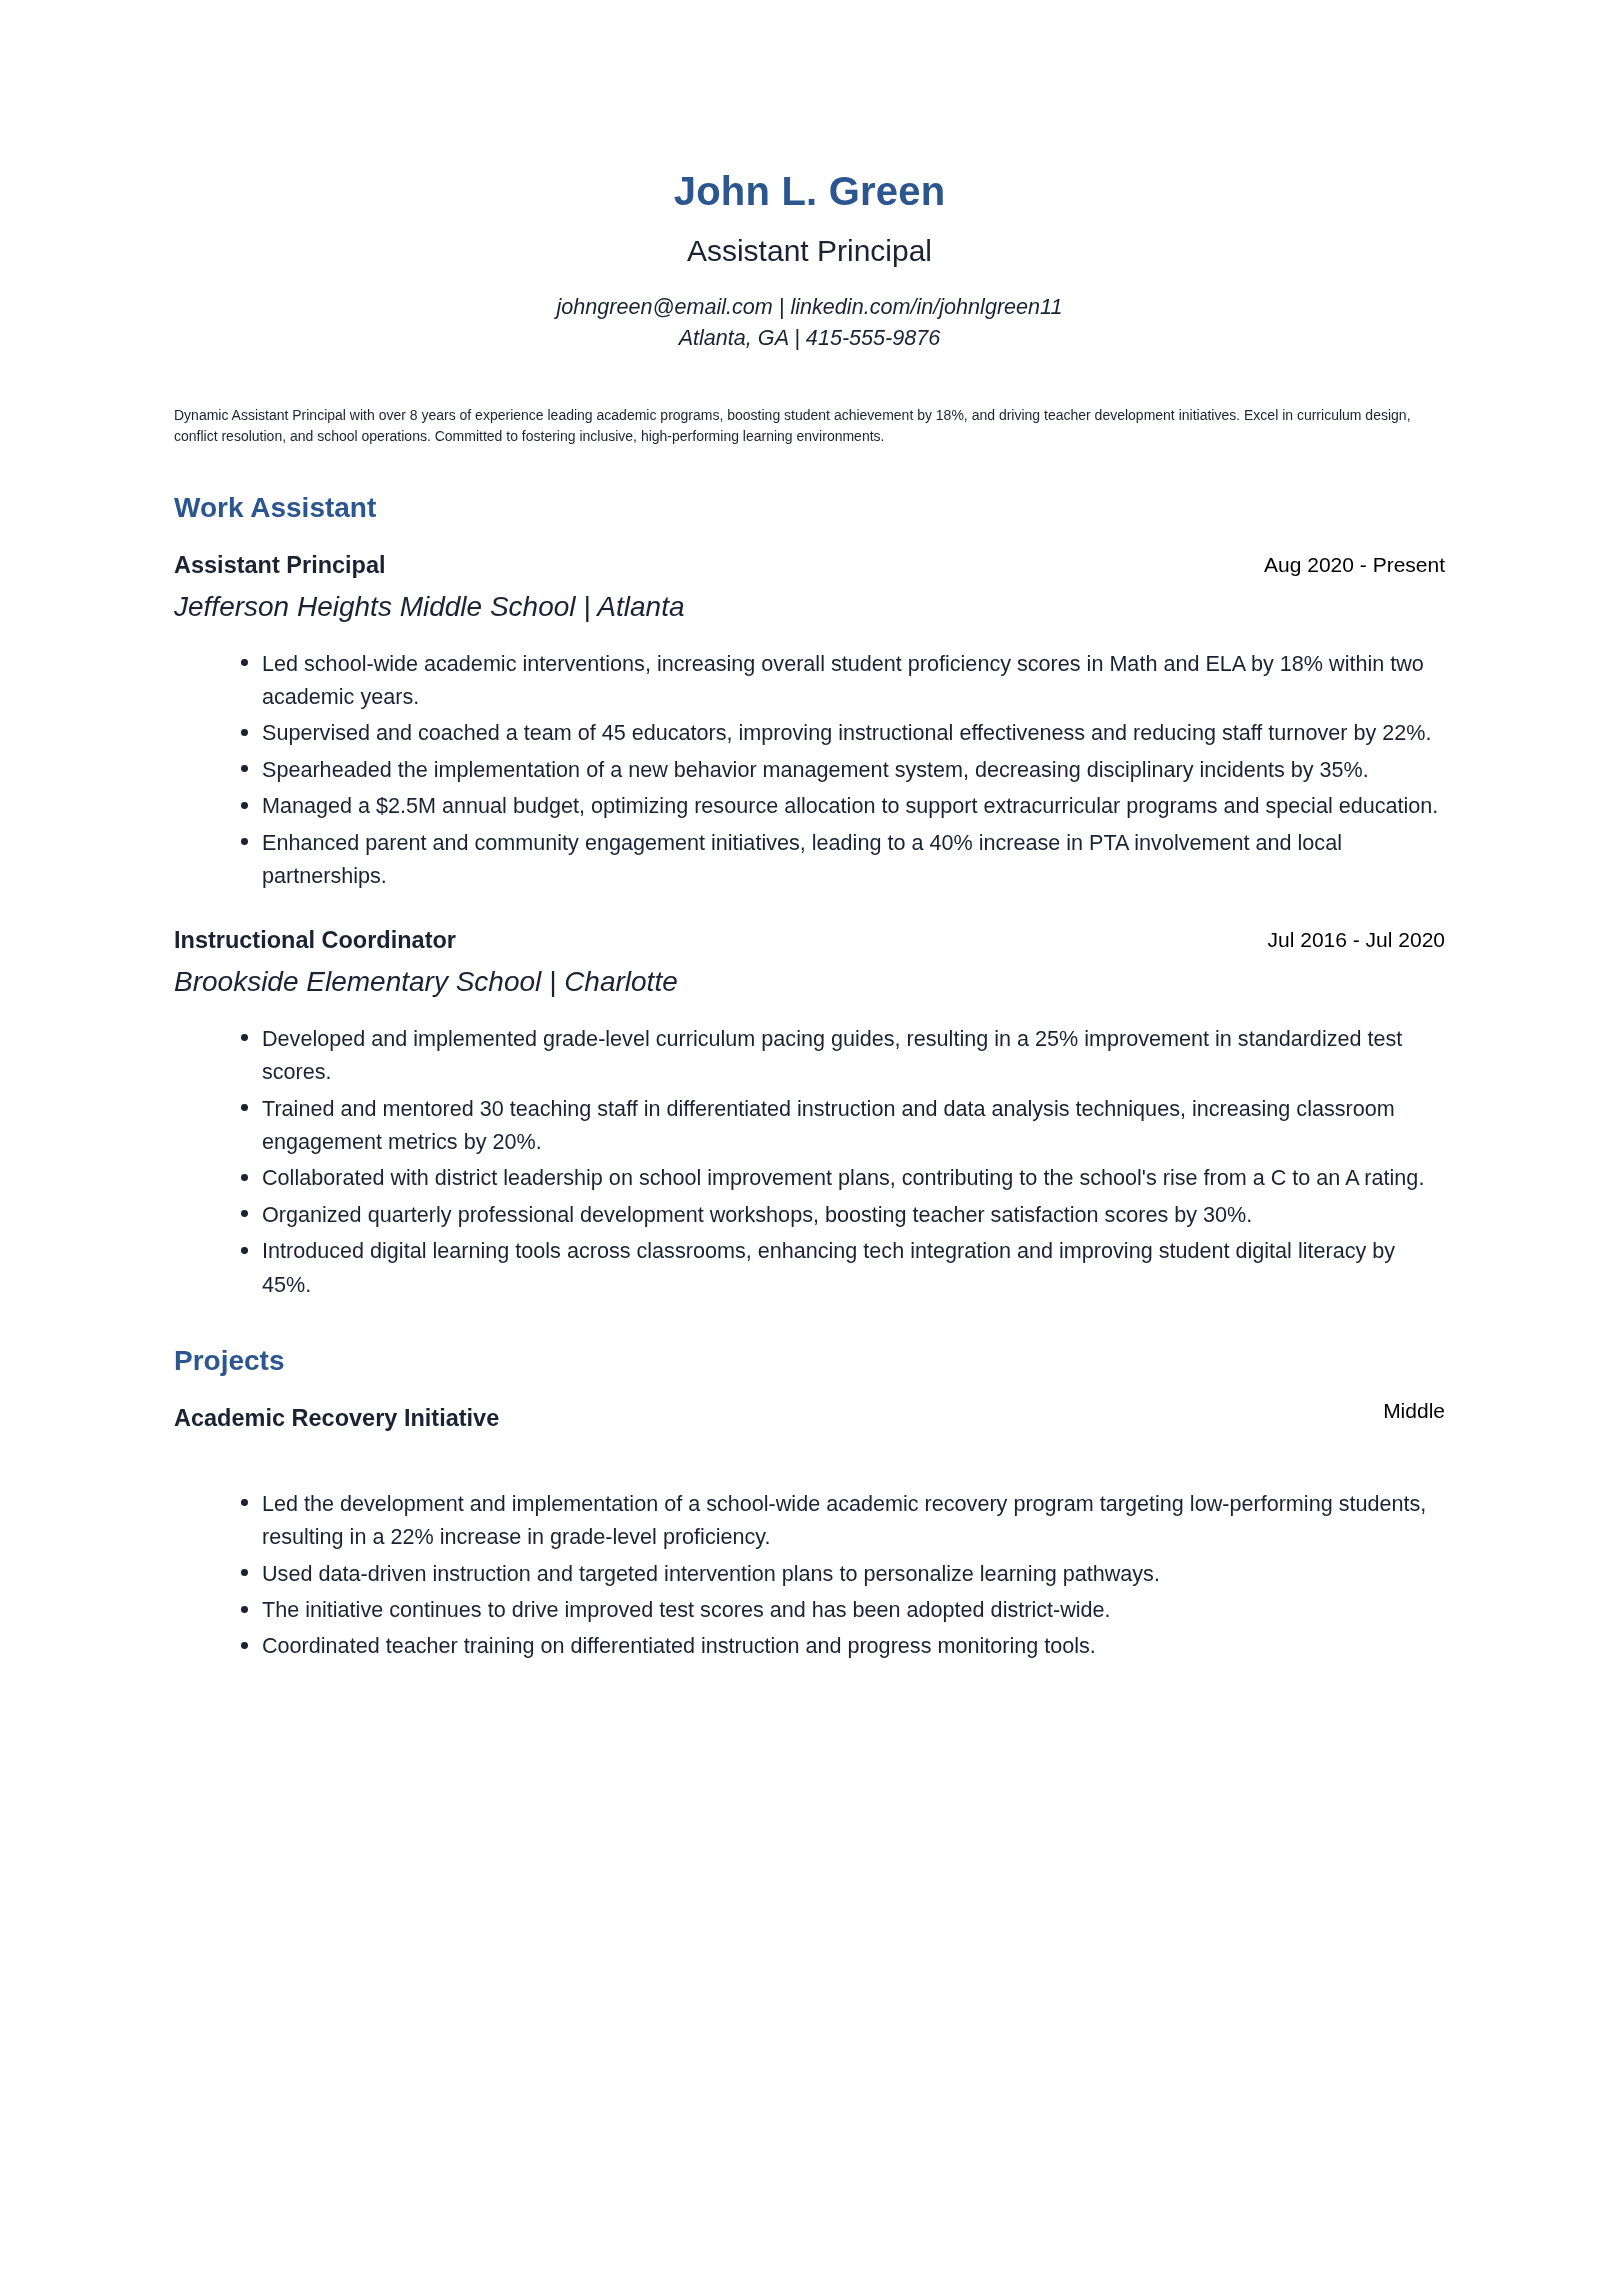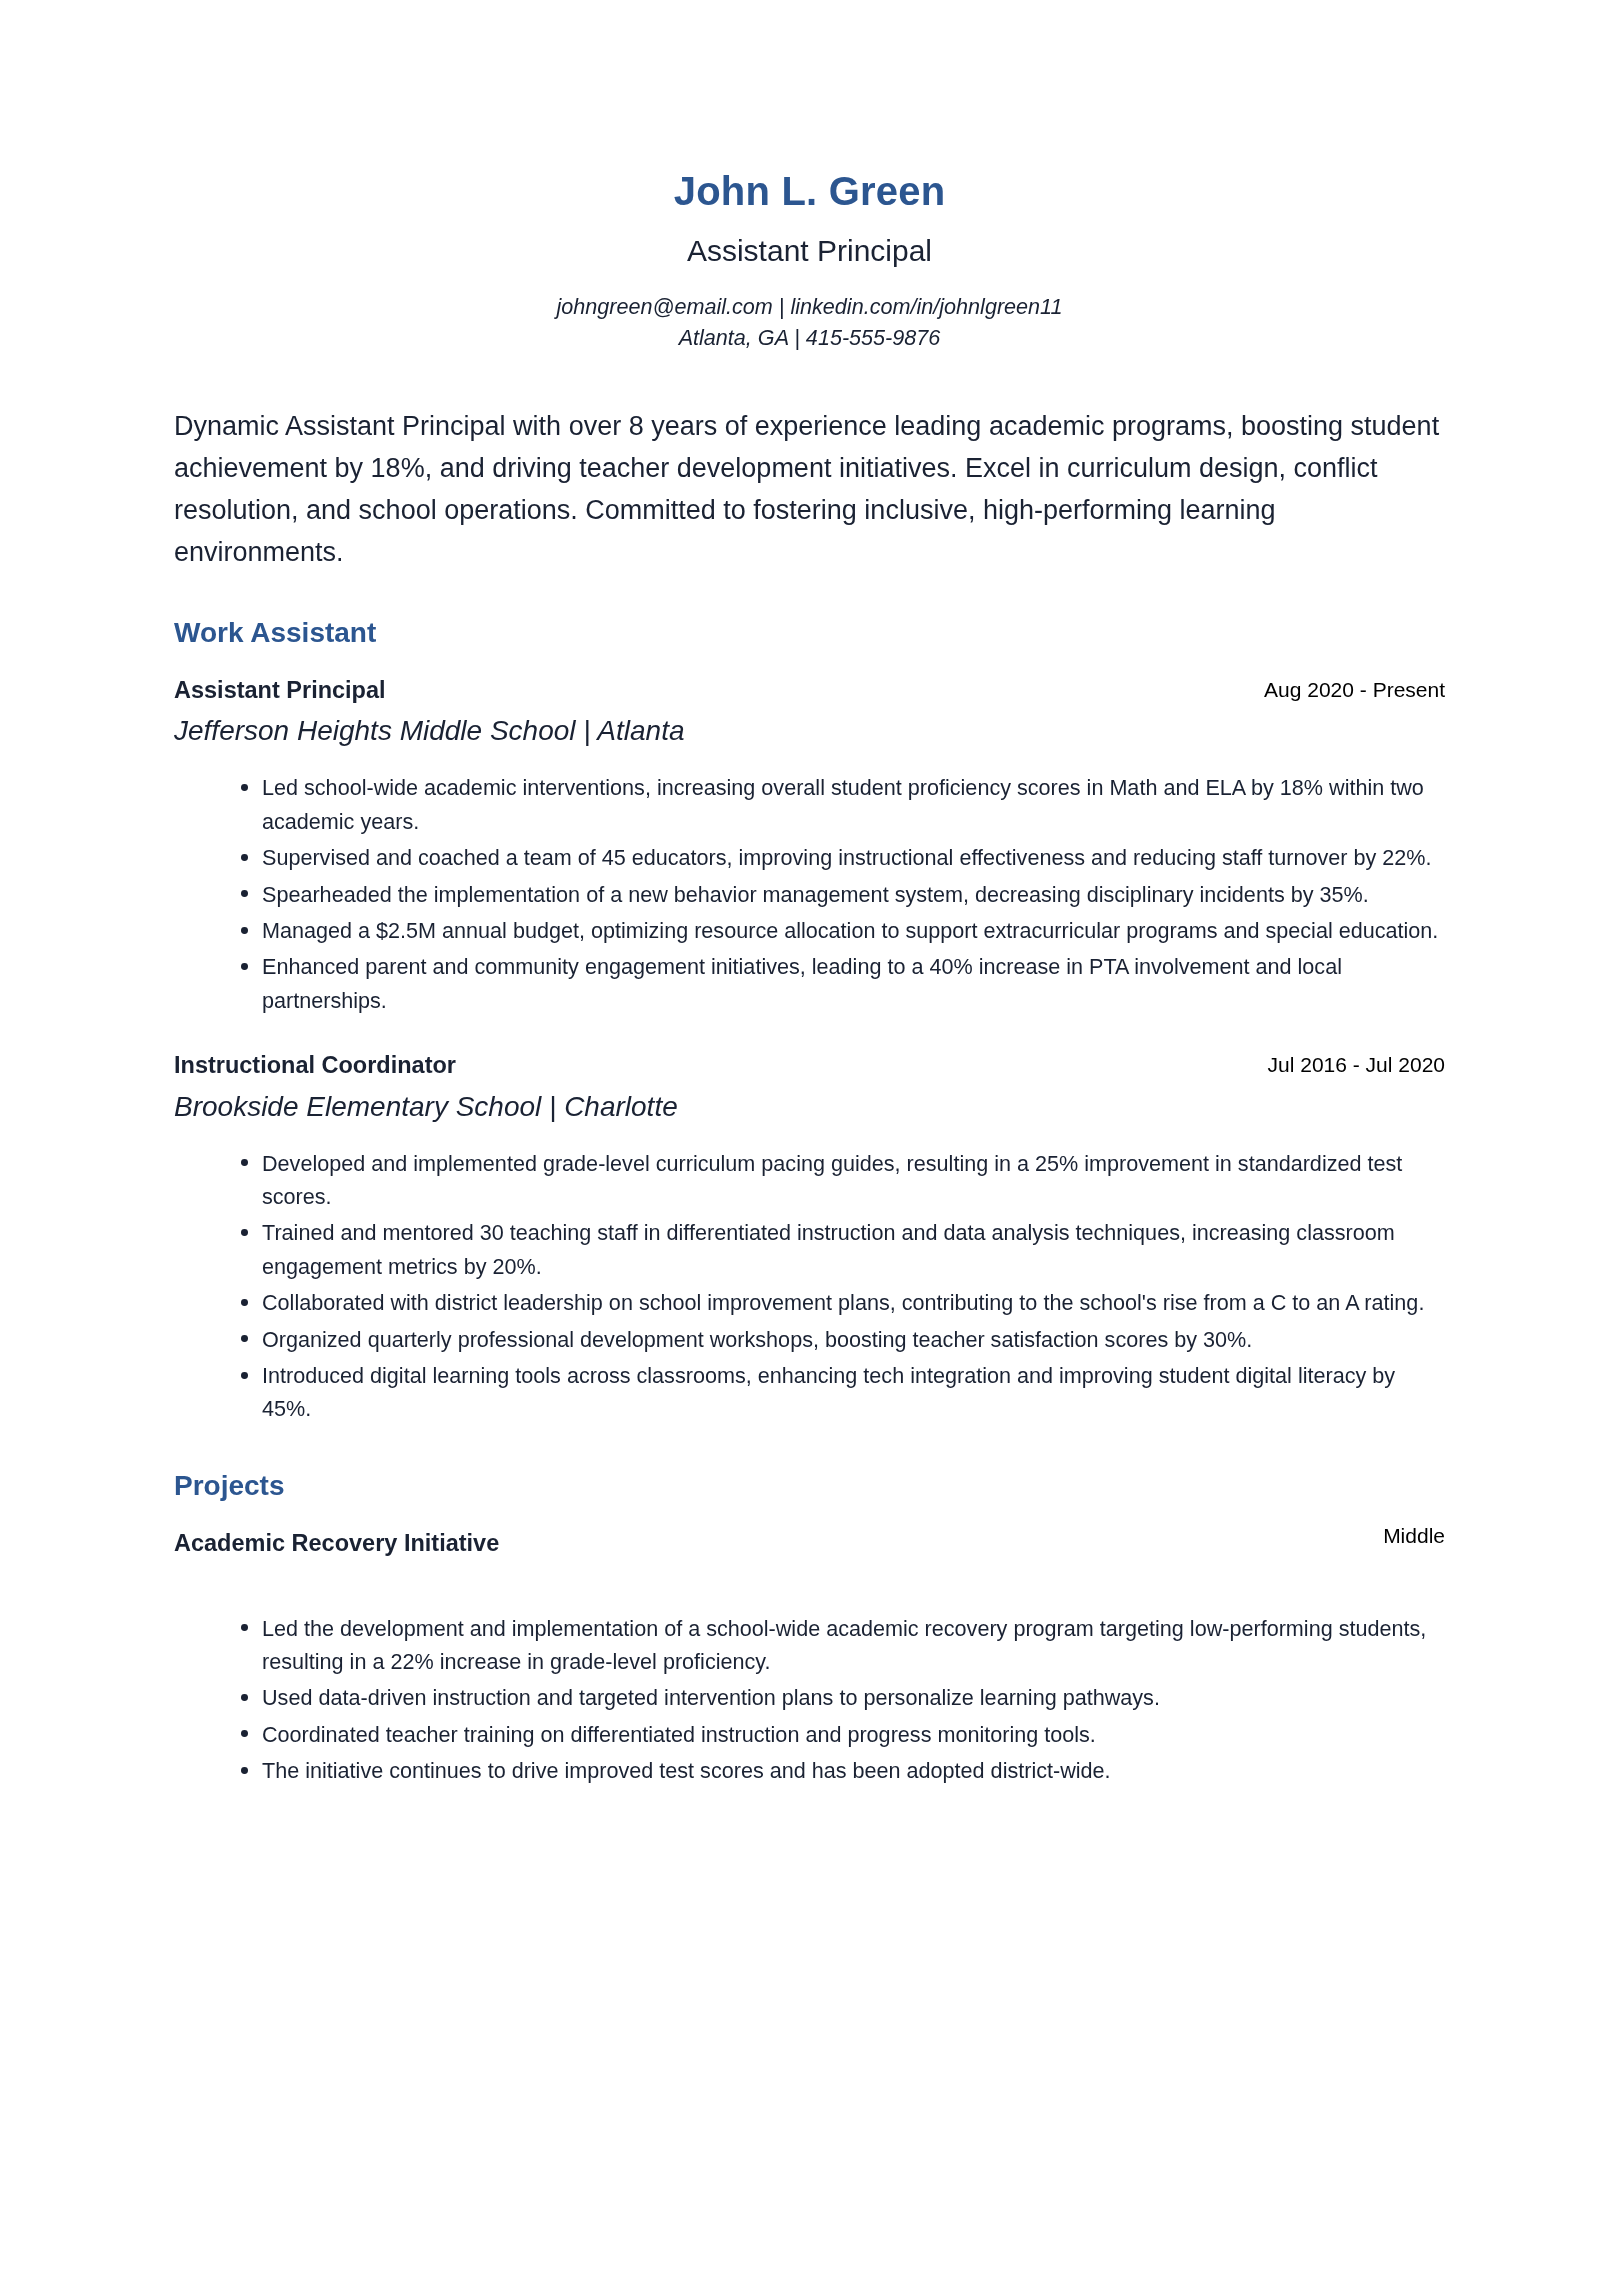--- a/index.html
+++ b/index.html
@@ -59,21 +59,21 @@
     line-height: 1.43;
   }
   .contact-line {
     display: block;
     white-space: nowrap;
   }
 
   
   .summary {
     margin-top: 51px;
-    font-size: 27px;
+    font-size: 14px;
     line-height: 1.56;
     color: #1a2233;
     text-align: left;
   }
 
   
   .section {
     margin-top: 43px;
   }
   .section-heading {
@@ -208,21 +208,21 @@
       <h2 class="section-heading">Projects</h2>
 
       <div class="entry">
         <div class="entry-head project-head">
           <div class="entry-title">Academic Recovery Initiative</div>
           <div class="entry-date">Middle</div>
         </div>
         <ul class="bullets project-bullets">
           <li>Led the development and implementation of a school-wide academic recovery program targeting low-performing students, resulting in a 22% increase in grade-level proficiency.</li>
           <li>Used data-driven instruction and targeted intervention plans to personalize learning pathways.</li>
+          <li>The initiative continues to drive improved test scores and has been adopted district-wide.</li>
           <li>Coordinated teacher training on differentiated instruction and progress monitoring tools.</li>
-          <li>The initiative continues to drive improved test scores and has been adopted district-wide.</li>
         </ul>
       </div>
     </div>
 
   </div>
 </div>
 
 
 </body></html>

